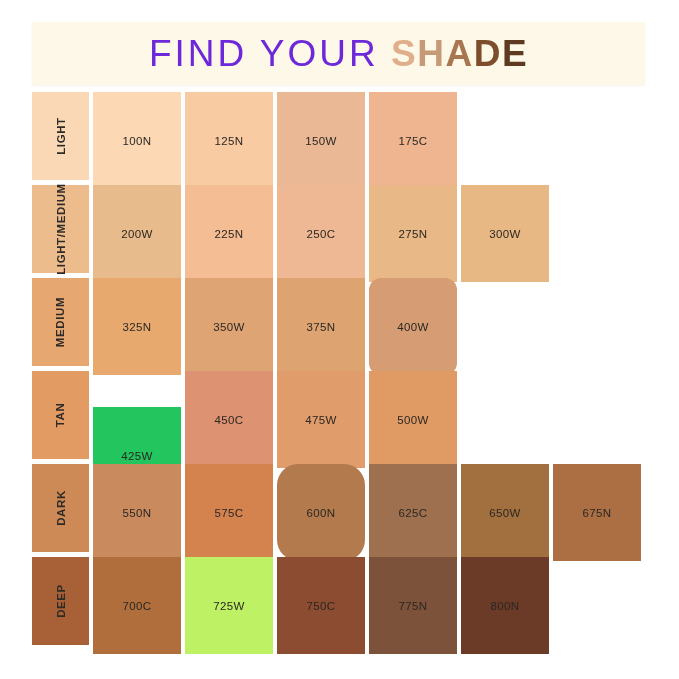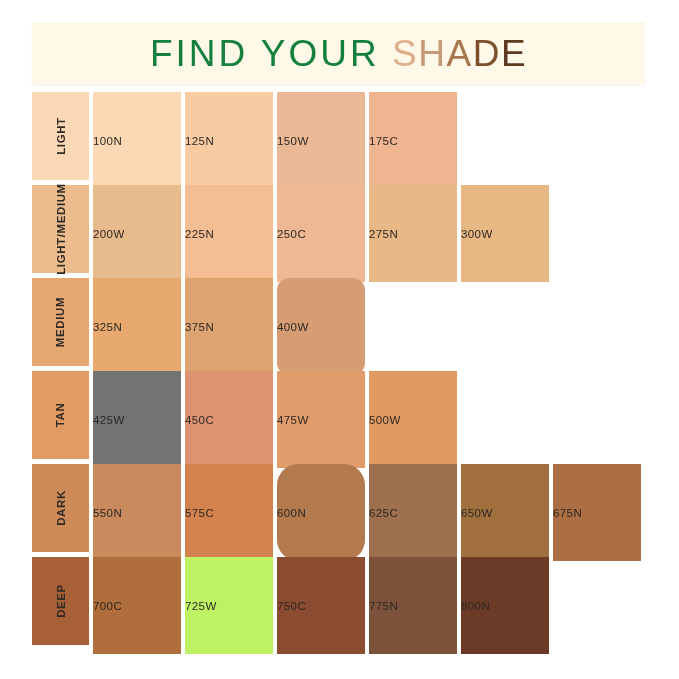--- a/index.html
+++ b/index.html
@@ -42,21 +42,21 @@
     line-height: 1;
     white-space: nowrap;
     user-select: none;
   }
   .title-light {
     font-weight: 300;
     color: #3a3a38;
     letter-spacing: 3px;
   }
   .title-bold {
-    font-weight: 400;
+    font-weight: 700;
     letter-spacing: 1.5px;
     margin-top: 37px;
   }
   .title-bold span { display: inline; }
 
   
   .shade-grid {
     position: absolute;
     left: 32px;
     top: 92px;
@@ -88,40 +88,41 @@
     font-family: "Liberation Sans", sans-serif;
     user-select: none;
   }
   .swatch {
     width: 88px;
     min-width: 88px;
     height: 97px;
     margin-right: 4px;
     display: flex;
     align-items: center;
+    justify-content: center;
     position: relative;
   }
   .swatch:last-child { margin-right: 0; }
   .swatch-code {
     font-size: 11.5px;
     font-weight: 500;
     letter-spacing: 0.4px;
     color: #2b2722;
     font-family: "Liberation Sans", sans-serif;
     user-select: none;
   }
 </style>
 </head>
 <body>
 
 <div id="chart-root">
 
   <div class="title-banner" style="background: rgb(253, 248, 232);">
     <div class="title-text">
-      <span class="title-light" style="color: #15803d;">FIND YOUR</span><span>&nbsp;</span><span class="title-bold"><span style="color: rgb(224, 174, 138);">S</span><span style="color: rgb(199, 154, 119);">H</span><span style="color: rgb(169, 119, 79);">A</span><span style="color: rgb(125, 78, 44);">D</span><span style="color: rgb(93, 58, 32);">E</span></span>
+      <span class="title-light" style="color: #6d28d9;">FIND YOUR</span><span>&nbsp;</span><span class="title-bold"><span style="color: rgb(224, 174, 138);">S</span><span style="color: rgb(199, 154, 119);">H</span><span style="color: rgb(169, 119, 79);">A</span><span style="color: rgb(125, 78, 44);">D</span><span style="color: rgb(93, 58, 32);">E</span></span>
     </div>
   </div>
 
   <div class="shade-grid">
       <div class="shade-row">
         <div class="row-label-cell" style="background: rgb(251, 216, 181);">
           <span class="row-label-text">LIGHT</span>
         </div>
         <div class="swatch" style="background: rgb(252, 217, 180);">
           <span class="swatch-code">100N</span>
@@ -156,32 +157,35 @@
           <span class="swatch-code">300W</span>
         </div>
       </div>
       <div class="shade-row">
         <div class="row-label-cell" style="background: rgb(231, 167, 112);">
           <span class="row-label-text">MEDIUM</span>
         </div>
         <div class="swatch" style="background: rgb(232, 169, 111);">
           <span class="swatch-code">325N</span>
         </div>
+        <div class="swatch" style="background: rgb(223, 164, 116);">
+          <span class="swatch-code">350W</span>
+        </div>
         <div class="swatch" style="background: rgb(221, 164, 114);">
           <span class="swatch-code">375N</span>
         </div>
         <div class="swatch" style="background: rgb(214, 156, 115); border-radius: 12px;">
           <span class="swatch-code">400W</span>
         </div>
       </div>
       <div class="shade-row">
         <div class="row-label-cell" style="background: rgb(227, 155, 100);">
           <span class="row-label-text">TAN</span>
         </div>
-        <div class="swatch" style="background: #737373;">
+        <div class="swatch" style="background: #22c55e; margin-top: 36px;">
           <span class="swatch-code">425W</span>
         </div>
         <div class="swatch" style="background: rgb(221, 147, 113);">
           <span class="swatch-code">450C</span>
         </div>
         <div class="swatch" style="background: rgb(224, 156, 107);">
           <span class="swatch-code">475W</span>
         </div>
         <div class="swatch" style="background: rgb(224, 154, 100);">
           <span class="swatch-code">500W</span>

